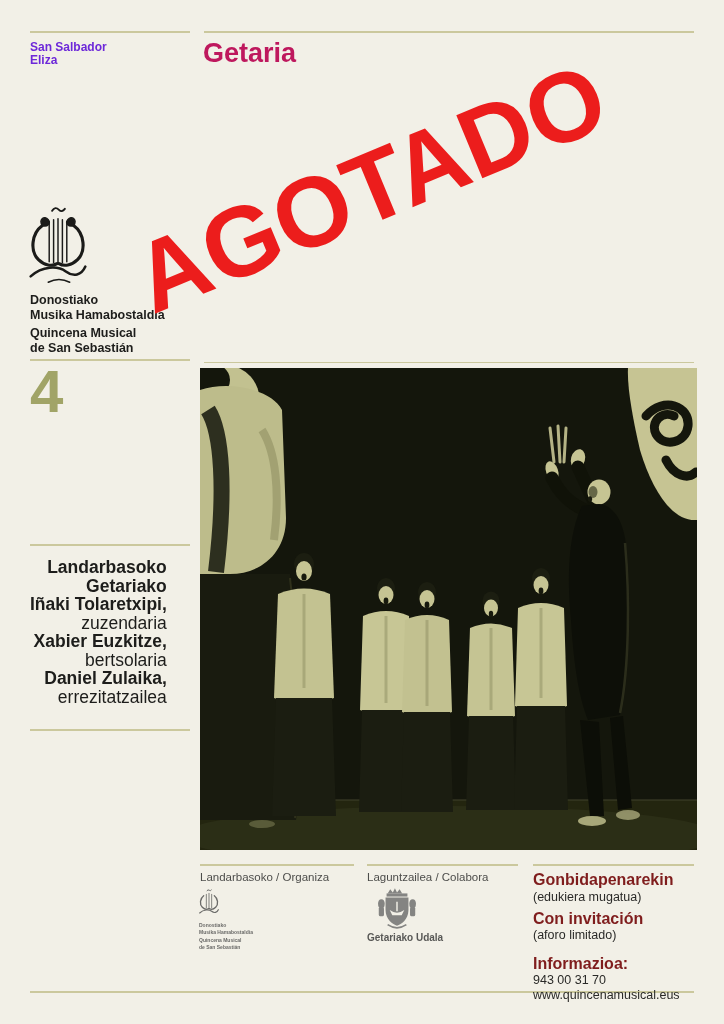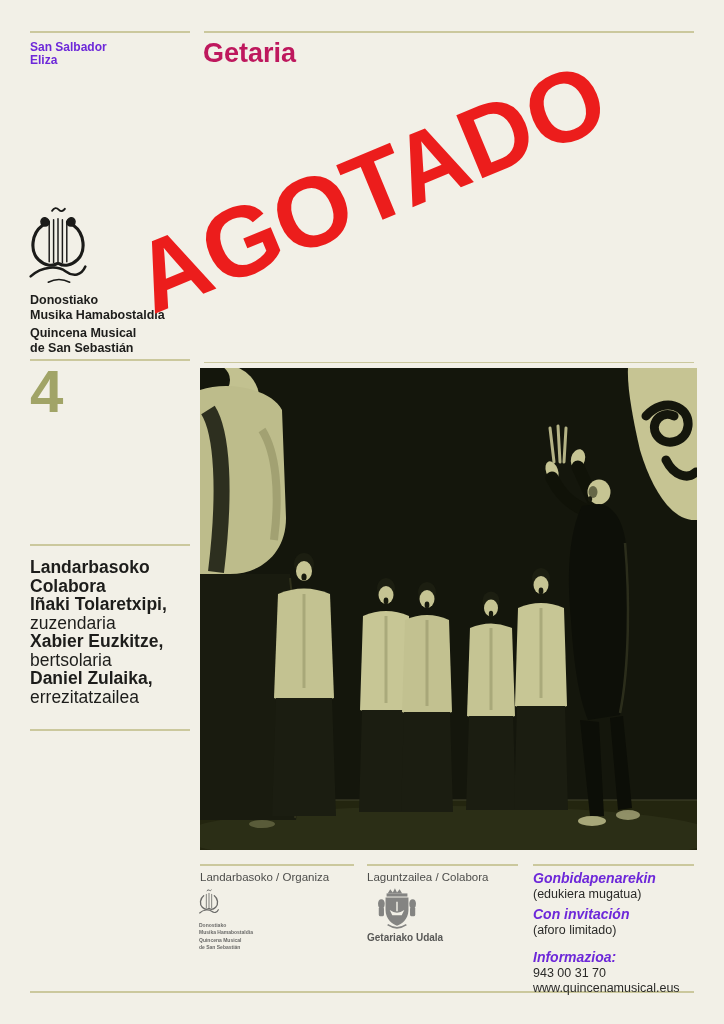--- a/index.html
+++ b/index.html
@@ -22,37 +22,37 @@
   .title{position:absolute;left:196px;top:204px;font-size:71px;font-weight:bold;line-height:.97;letter-spacing:-2px;color:#1d1d1b;z-index:3;}
   
   .festival-logo{position:absolute;left:28px;top:204px;width:60px;height:86px;}
   .festival-text{position:absolute;left:30px;top:293px;font-size:12.5px;font-weight:bold;line-height:1.2;color:#1d1d1b;}
   .festival-text .blk2{margin-top:3px;}
   
   .date-day{position:absolute;left:30px;top:362px;font-size:60px;font-weight:bold;line-height:1;color:#a1a467;}
   .date-lines{position:absolute;left:30px;top:423px;font-size:18.5px;font-weight:bold;line-height:1.02;}
   .date-lines .olive{color:#a1a467;}
   
-  .performers{position:absolute;left:30px;top:558px;font-size:17.5px;line-height:1.06;}
+  .performers{position:absolute;left:30px;top:558px;font-size:17.5px;line-height:1.06;text-align:right;}
   .performers .b{font-weight:bold;}
   
   .program-title{position:absolute;left:30px;top:741px;font-size:20px;font-weight:bold;line-height:1.15;}
   .program-works{position:absolute;left:30px;top:789px;font-size:19px;line-height:1.02;}
   
   .photo{position:absolute;left:200px;top:368px;width:497px;height:482px;}
   .photo svg{display:block;width:100%;height:100%;}
   
   .credit-label{position:absolute;top:871px;font-size:11.5px;color:#4d4d4b;}
   .org-logo{position:absolute;left:199px;top:888px;width:20px;height:30px;}
   .org-logo-text{position:absolute;left:199px;top:922px;font-size:5px;line-height:1.3;color:#6b6b69;font-weight:bold;}
   .org-logo-text .blk2{margin-top:2px;}
   .collab-logo{position:absolute;left:372px;top:886px;width:50px;height:44px;}
   .collab-name{position:absolute;left:367px;top:932px;font-size:10px;font-weight:bold;color:#585856;}
   .invite{position:absolute;left:533px;top:870px;font-size:12.5px;line-height:1.22;color:#2a2a28;}
-  .invite .b{font-weight:bold;font-size:14px;color:#6d28d9;font-style:italic;}
+  .invite .b{font-weight:bold;font-size:16px;color:#7f1d1d;}
   .invite .gap{height:4px;}
   .invite .gap2{height:10px;}
 </style>
 </head>
 <body>
 
 <div class="poster">
 
   <div class="rule" style="left:30px;top:31px;width:160px;"></div>
   <div class="rule" style="left:204px;top:31px;width:490px;"></div>
@@ -94,21 +94,21 @@
     <div>Donostiako</div>
     <div>Musika Hamabostaldia</div>
     <div class="blk2">Quincena Musical</div>
     <div>de San Sebastián</div>
   </div>
 
   <div class="date-day">4</div>
 
   <div class="performers">
     <div class="b">Landarbasoko</div>
-    <div class="b">Colabora</div>
+    <div class="b">Getariako</div>
     <div class="b">Iñaki Tolaretxipi,</div>
     <div>zuzendaria</div>
     <div class="b">Xabier Euzkitze,</div>
     <div>bertsolaria</div>
     <div class="b">Daniel Zulaika,</div>
     <div>errezitatzailea</div>
   </div>
 
 
   <div class="photo">

